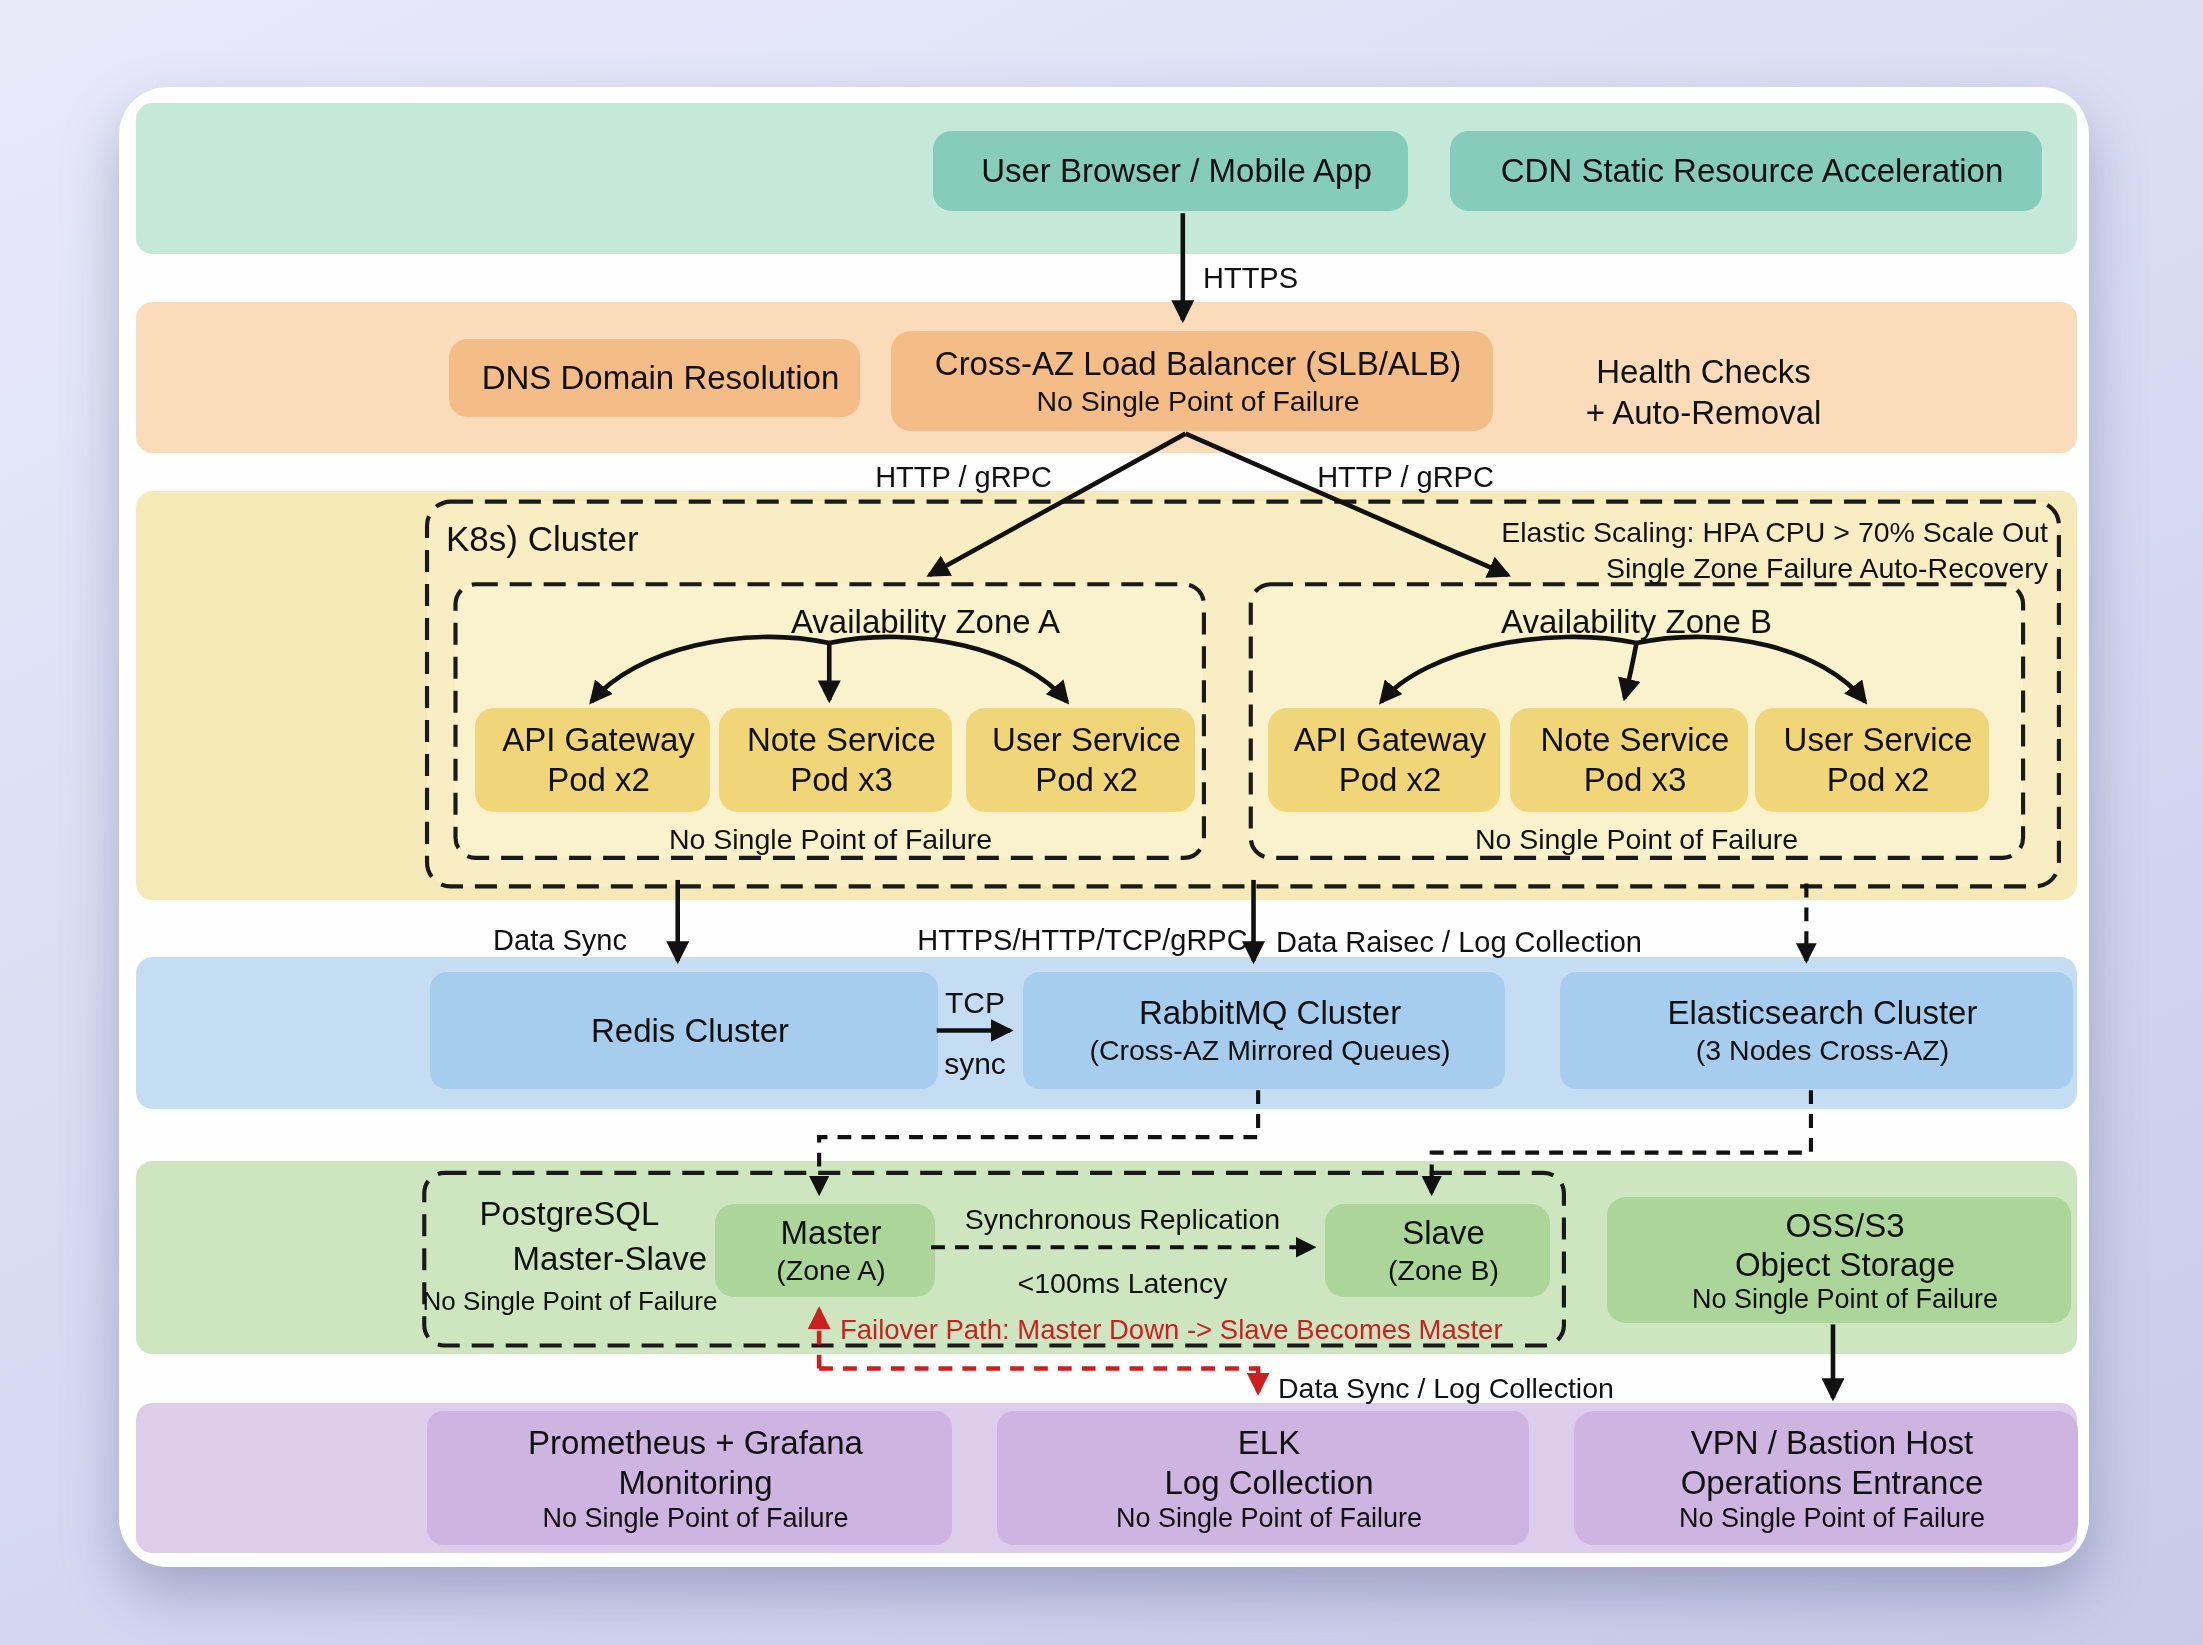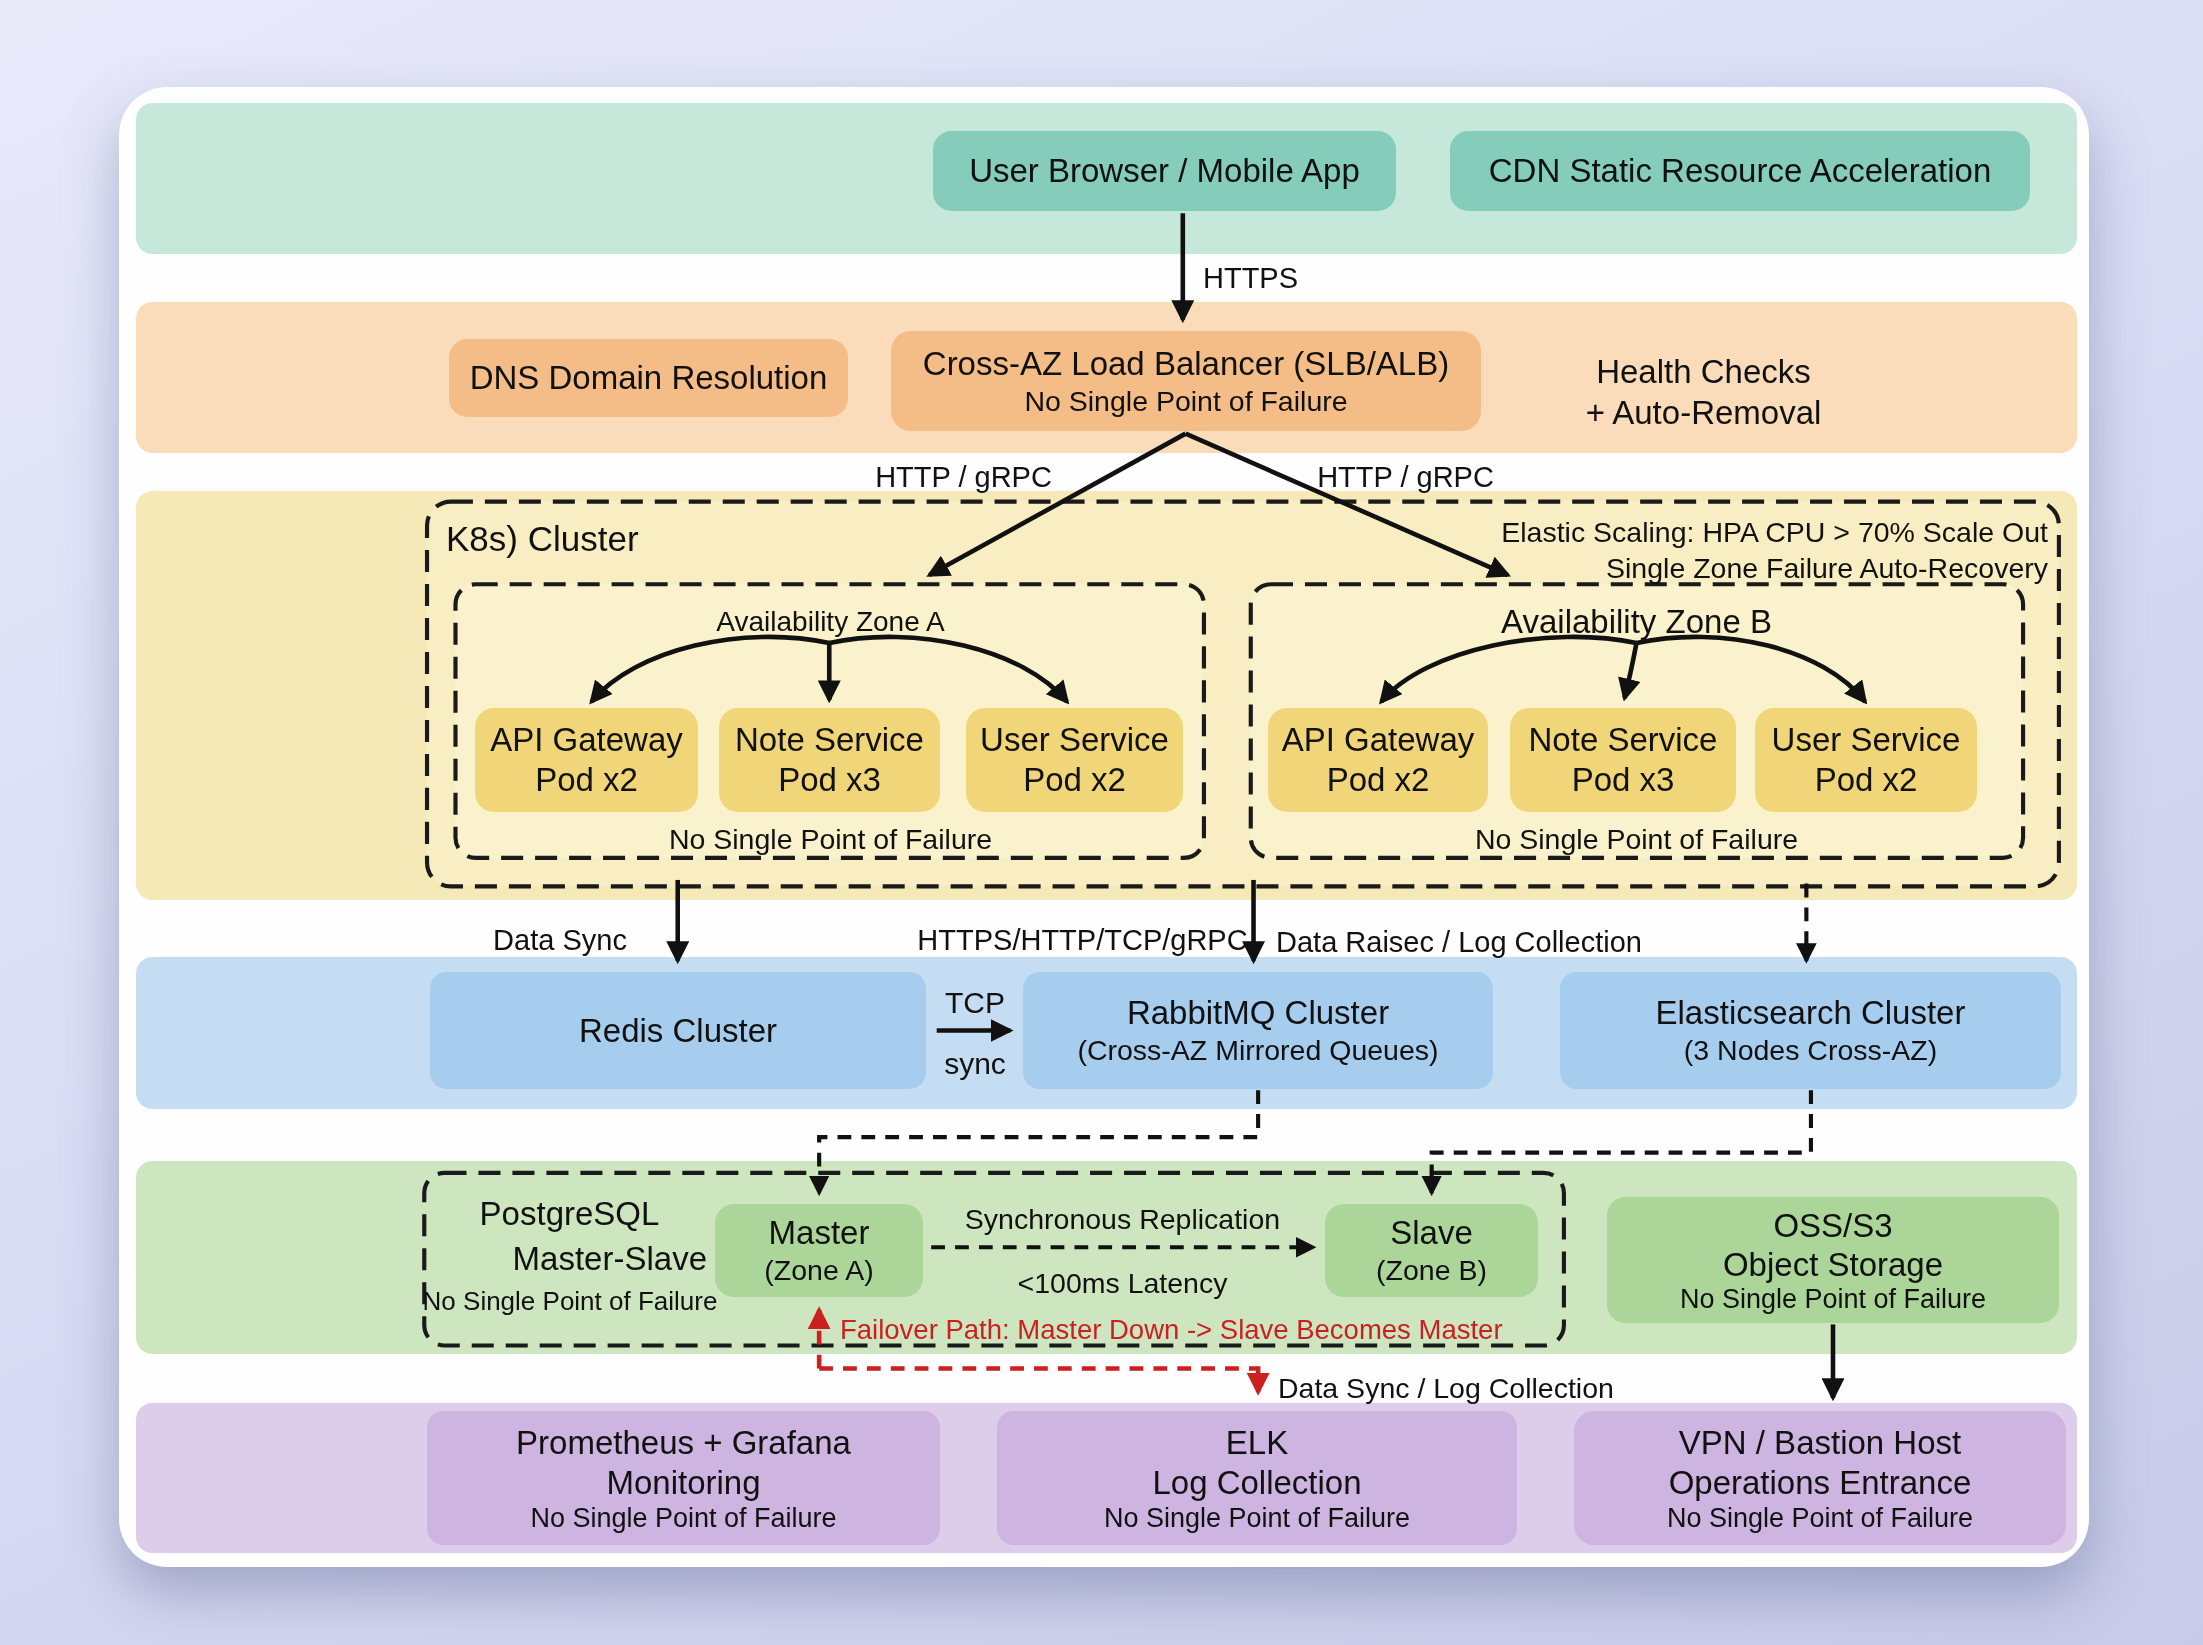--- a/index.html
+++ b/index.html
@@ -13,21 +13,21 @@
   .band{position:absolute;left:136px;width:1941px;border-radius:16.5px;}
   #band-user{top:103px;height:151px;background:var(--user-band);}
   #band-traffic{top:302px;height:151px;background:var(--traffic-band);}
   #band-app{top:491px;height:409px;background:var(--app-band);}
   #band-mid{top:957px;height:152px;background:var(--mid-band);}
   #band-data{top:1161px;height:193px;background:var(--data-band);}
   #band-ops{top:1403px;height:150px;background:var(--ops-band);}
   .layer-label{position:absolute;left:129px;width:294px;text-align:center;
     font-size:35px;font-weight:700;line-height:48px;}
   .box{position:absolute;display:flex;flex-direction:column;
-    justify-content:center;text-align:center;line-height:40px;font-size:33px;}
+    justify-content:center;text-align:center;line-height:40px;font-size:33px;padding-left:12px;}
   .box .sub{font-size:28.5px;line-height:35px;}
   .r16{border-radius:19px}.r18{border-radius:16.5px}.r20{border-radius:18.4px}.r22{border-radius:20px}
   .user-box{background:var(--user-box);}
   .traffic-box{background:var(--traffic-box);}
   .pod{background:var(--app-pod);}
   .mid-box{background:var(--mid-box);}
   .data-box{background:var(--data-box);}
   .ops-box{background:var(--ops-box);}
   .zone-bg{position:absolute;background:var(--app-zone);border-radius:20px;}
   .k8s-bg{position:absolute;left:427px;top:501px;width:1632px;height:385px;
@@ -97,21 +97,21 @@
   <div>Health Checks</div>
   <div>+ Auto-Removal</div>
 </div>
 
 <div class="txt" style="left:446px;top:520px;font-size:35px;">K8s) Cluster</div>
 <div class="txt" style="left:1368px;top:514px;width:680px;text-align:right;font-size:28.5px;line-height:36px;">
   <div>Elastic Scaling: HPA CPU &gt; 70% Scale Out</div>
   <div>Single Zone Failure Auto-Recovery</div>
 </div>
 
-<div class="txt center" style="left:601px;top:603px;width:459px;font-size:28px;">Availability Zone A</div>
+<div class="txt center" style="left:601px;top:603px;width:459px;font-size:33px;text-align:right;">Availability Zone A</div>
 <div class="txt center" style="left:1407px;top:603px;width:459px;font-size:33px;">Availability Zone B</div>
 
 <div class="box pod r16" style="left:475px;top:708px;width:223px;height:104px;">
   <span>API Gateway</span>
   <span>Pod x2</span>
 </div>
 <div class="box pod r16" style="left:719px;top:708px;width:221px;height:104px;">
   <span>Note Service</span>
   <span>Pod x3</span>
 </div>

